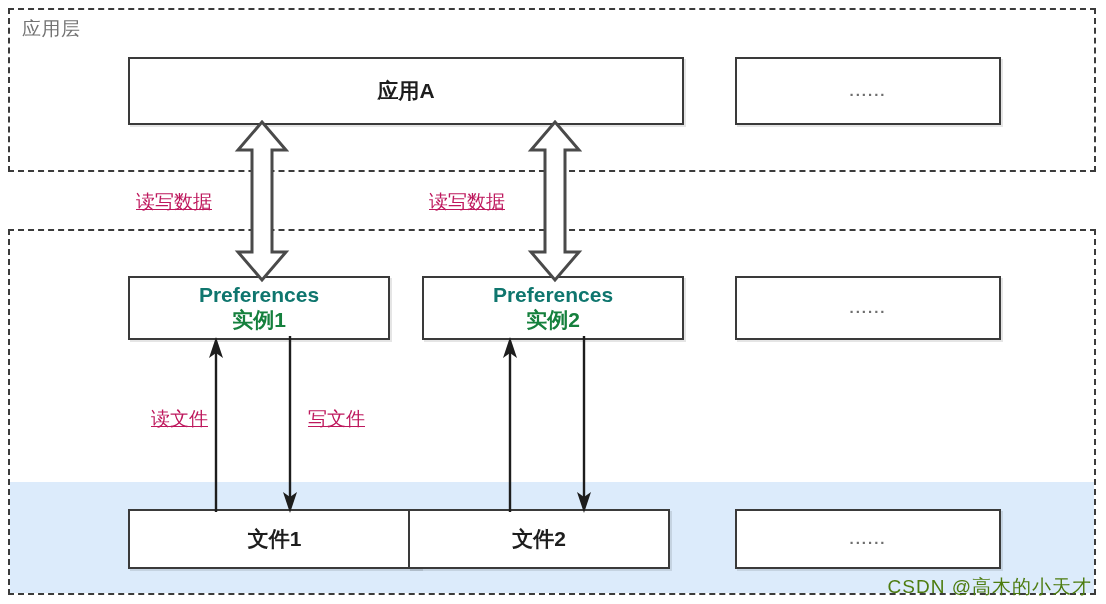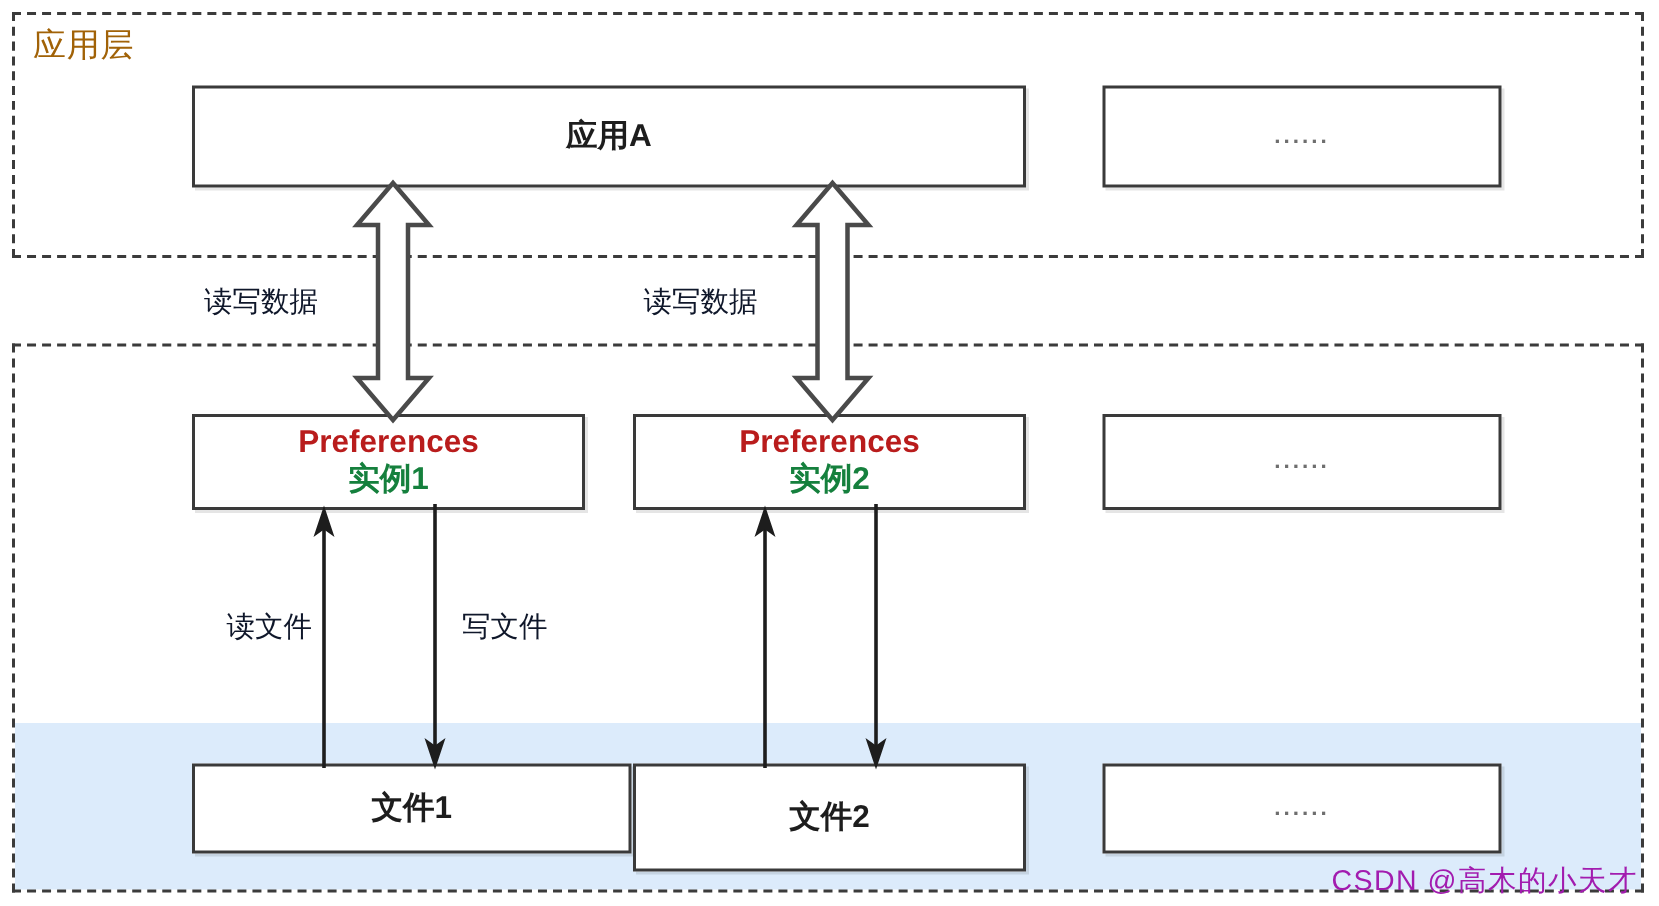--- a/index.html
+++ b/index.html
@@ -23,22 +23,22 @@
     position: absolute;
     border: 2px dashed #3b3b3b;
     box-sizing: border-box;
     background: transparent;
   }
   #layer-app   { left: 8px;  top: 8px;   width: 1088px; height: 164px; }
   #layer-store { left: 8px;  top: 229px; width: 1088px; height: 366px; }
 
   .layer-title {
     position: absolute;
-    font-size: 22px;
-    color: #a16207;
+    font-size: 19px;
+    color: #737373;
     letter-spacing: 0.5px;
     white-space: nowrap;
     line-height: 1;
     text-align: right;
   }
   #title-app   { left: 22px; top: 19px; }
   #title-store { left: 22px; top: 239px; }
 
   
   #blue-band {
@@ -59,67 +59,68 @@
     display: flex;
     flex-direction: column;
     align-items: center;
     justify-content: center;
     color: #5a5a5a;
     line-height: 1.18;
     text-align: center;
     box-shadow: 2px 2px 0 rgba(0,0,0,0.10);
     font-weight: bold;
   }
-  .node .ln1 { font-size: 21px; color: #b91c1c; }
+  .node .ln1 { font-size: 21px; color: #0f766e; }
   .node .ln2 { font-size: 21px; color: #15803d; }
   .node .single { font-size: 21px; color: #1d1d1d; }
   .node .dots {
     font-size: 15px;
     color: #6e6e6e;
     letter-spacing: 2px;
   }
 
   
   #app-a        { left: 128px; top: 57px;  width: 556px; height: 68px; }
   #app-more     { left: 735px; top: 57px;  width: 266px; height: 68px; }
   
   #pref-1       { left: 128px; top: 276px; width: 262px; height: 64px; }
   #pref-2       { left: 422px; top: 276px; width: 262px; height: 64px; }
   #pref-more    { left: 735px; top: 276px; width: 266px; height: 64px; }
   
   #file-1       { left: 128px; top: 509px; width: 293px; height: 60px; }
-  #file-2       { left: 422px; top: 509px; width: 262px; height: 72px; }
+  #file-2       { left: 408px; top: 509px; width: 262px; height: 60px; }
   #file-more    { left: 735px; top: 509px; width: 266px; height: 60px; }
 
   
   .connector { position: absolute; overflow: visible; }
   #conn-block-1 { left: 230px; top: 120px; width: 64px;  height: 162px; }
   #conn-block-2 { left: 523px; top: 120px; width: 64px;  height: 162px; }
   #conn-file-1  { left: 180px; top: 336px; width: 140px; height: 178px; }
   #conn-file-2  { left: 474px; top: 336px; width: 140px; height: 178px; }
 
   .edge-label {
     position: absolute;
     font-size: 19px;
-    color: #0f172a;
+    color: #be185d;
     white-space: nowrap;
     line-height: 1;
+    text-decoration: underline;
   }
   #lbl-rw-1   { left: 136px; top: 192px; }
   #lbl-rw-2   { left: 429px; top: 192px; }
   #lbl-read   { left: 151px; top: 409px; }
   #lbl-write  { left: 308px; top: 409px; }
 
   
   #watermark {
     position: absolute;
     right: 14px;
     bottom: 4px;
     font-size: 19px;
-    color: #a21caf;
+    color: #4d7c0f;
     white-space: nowrap;
     letter-spacing: 1px;
   }
 </style>
 </head>
 <body>
 
 <div id="canvas">
 
   <div id="blue-band"></div>

